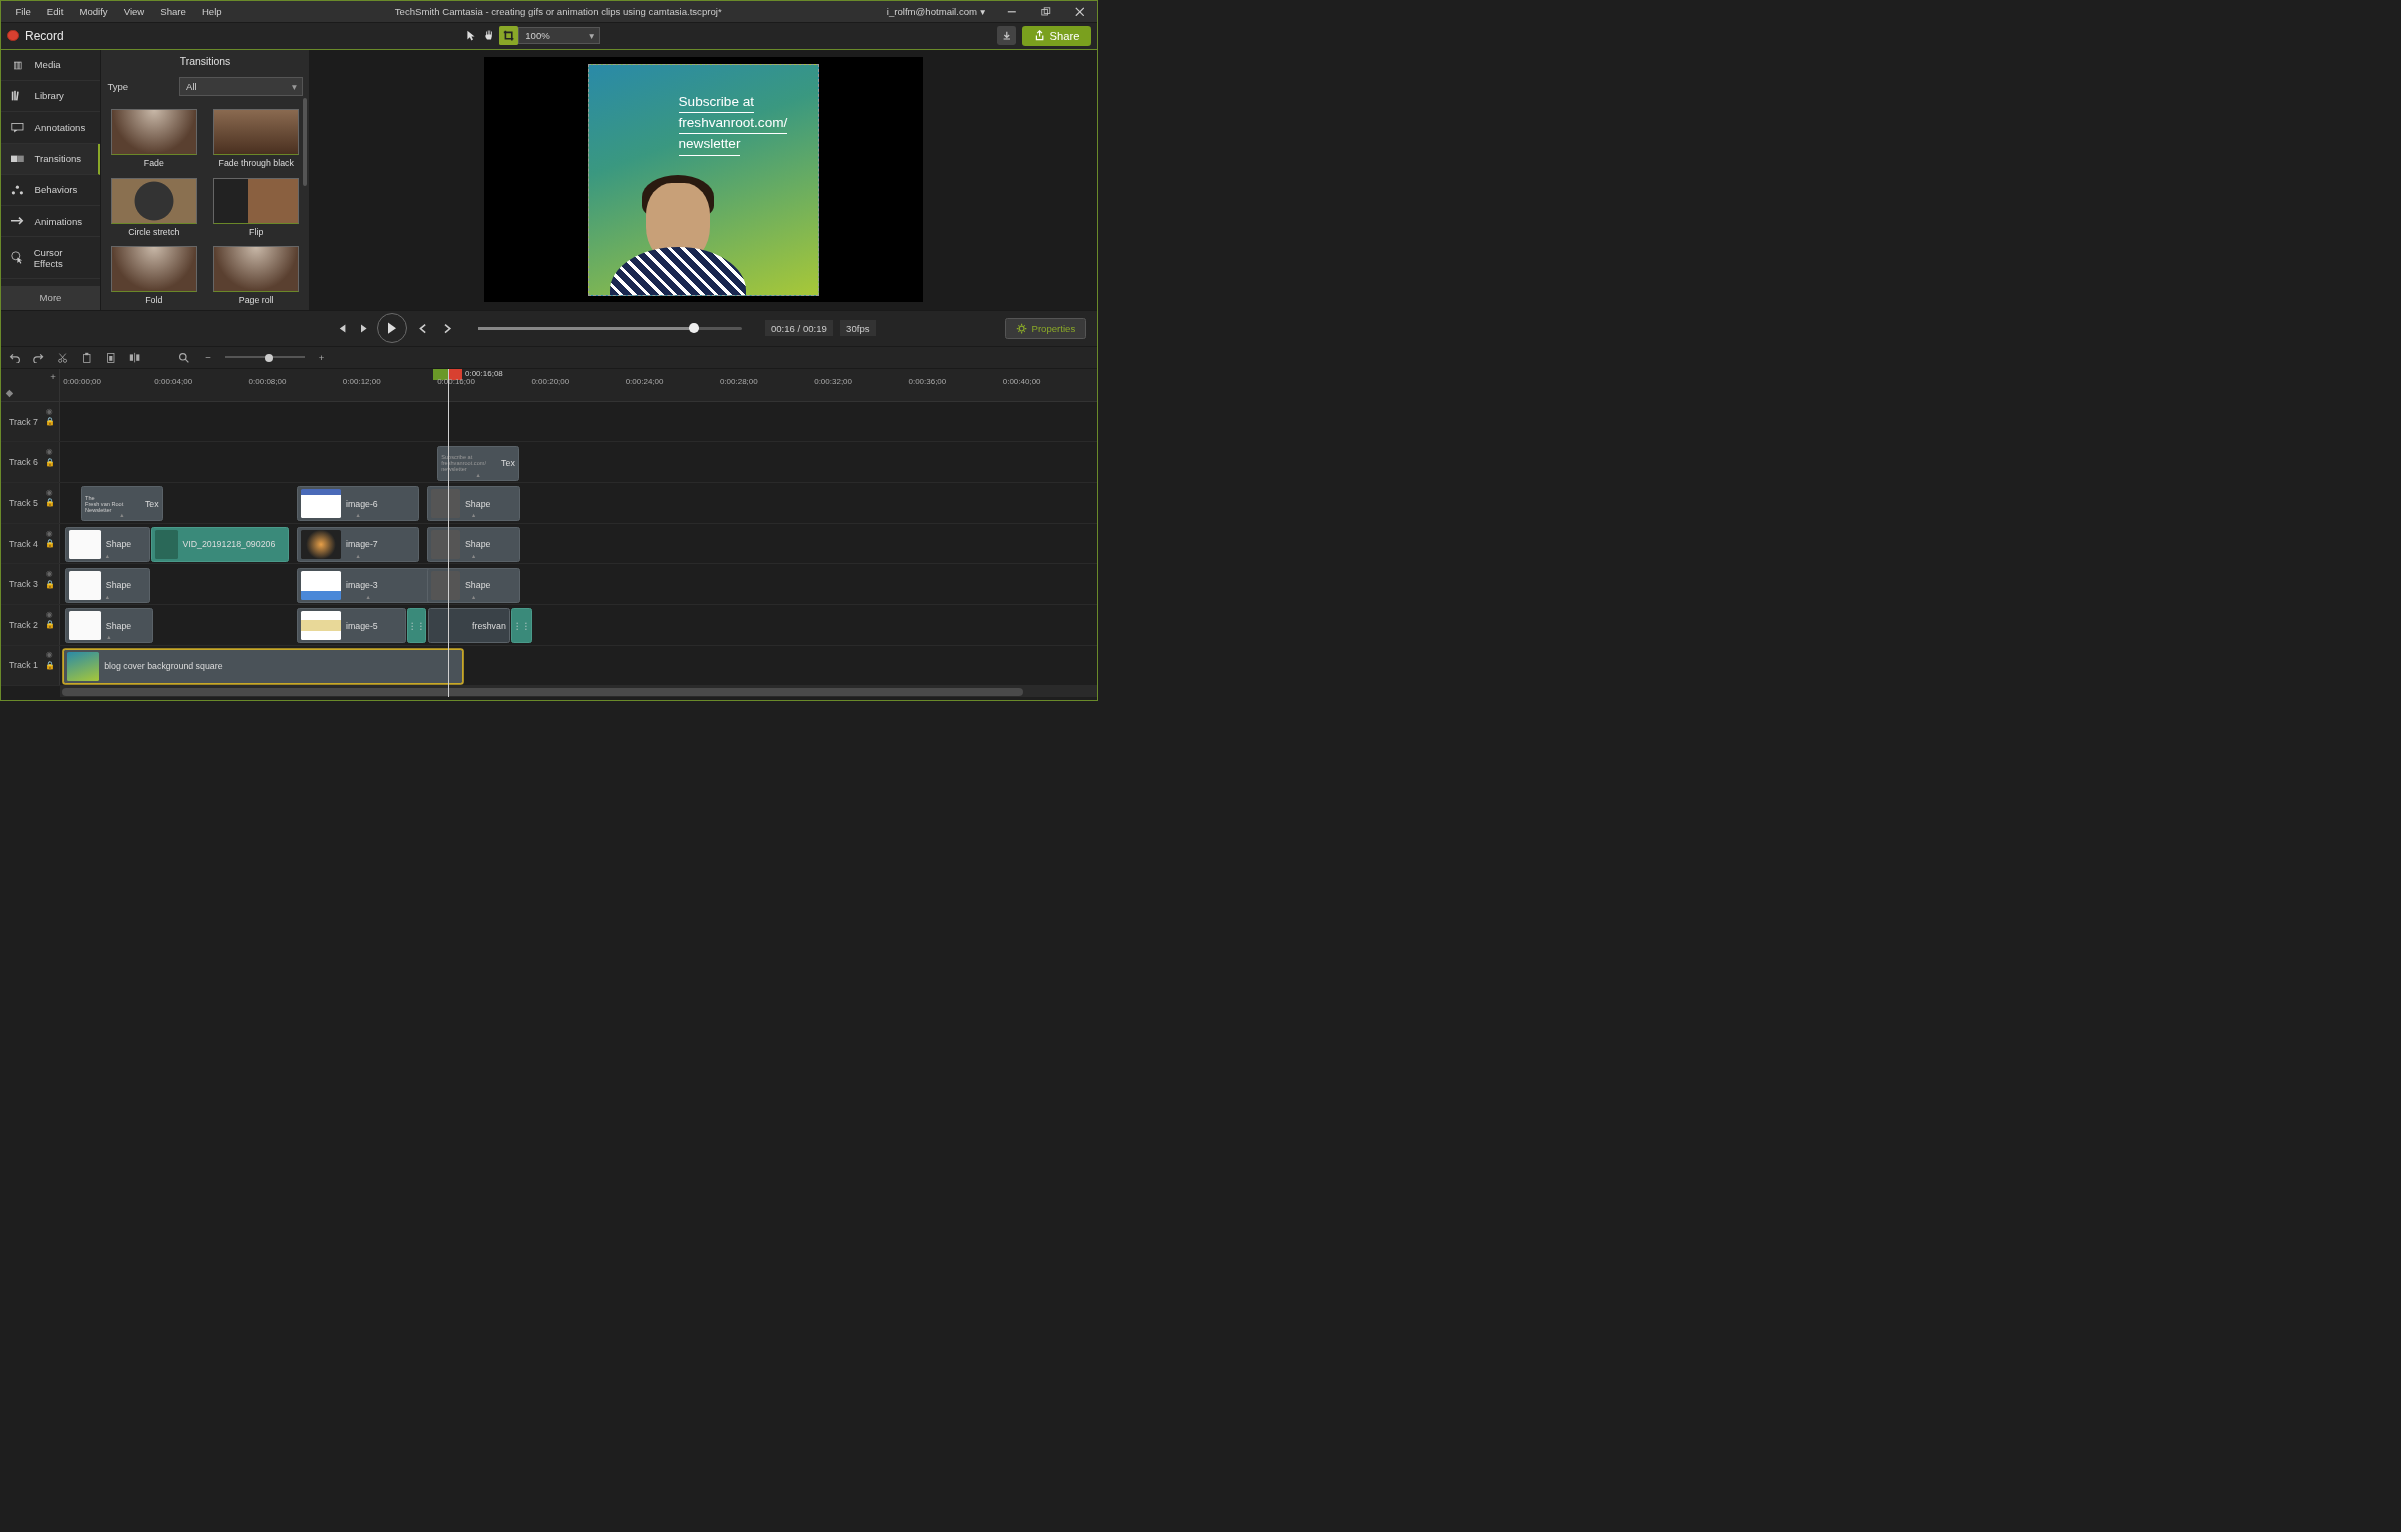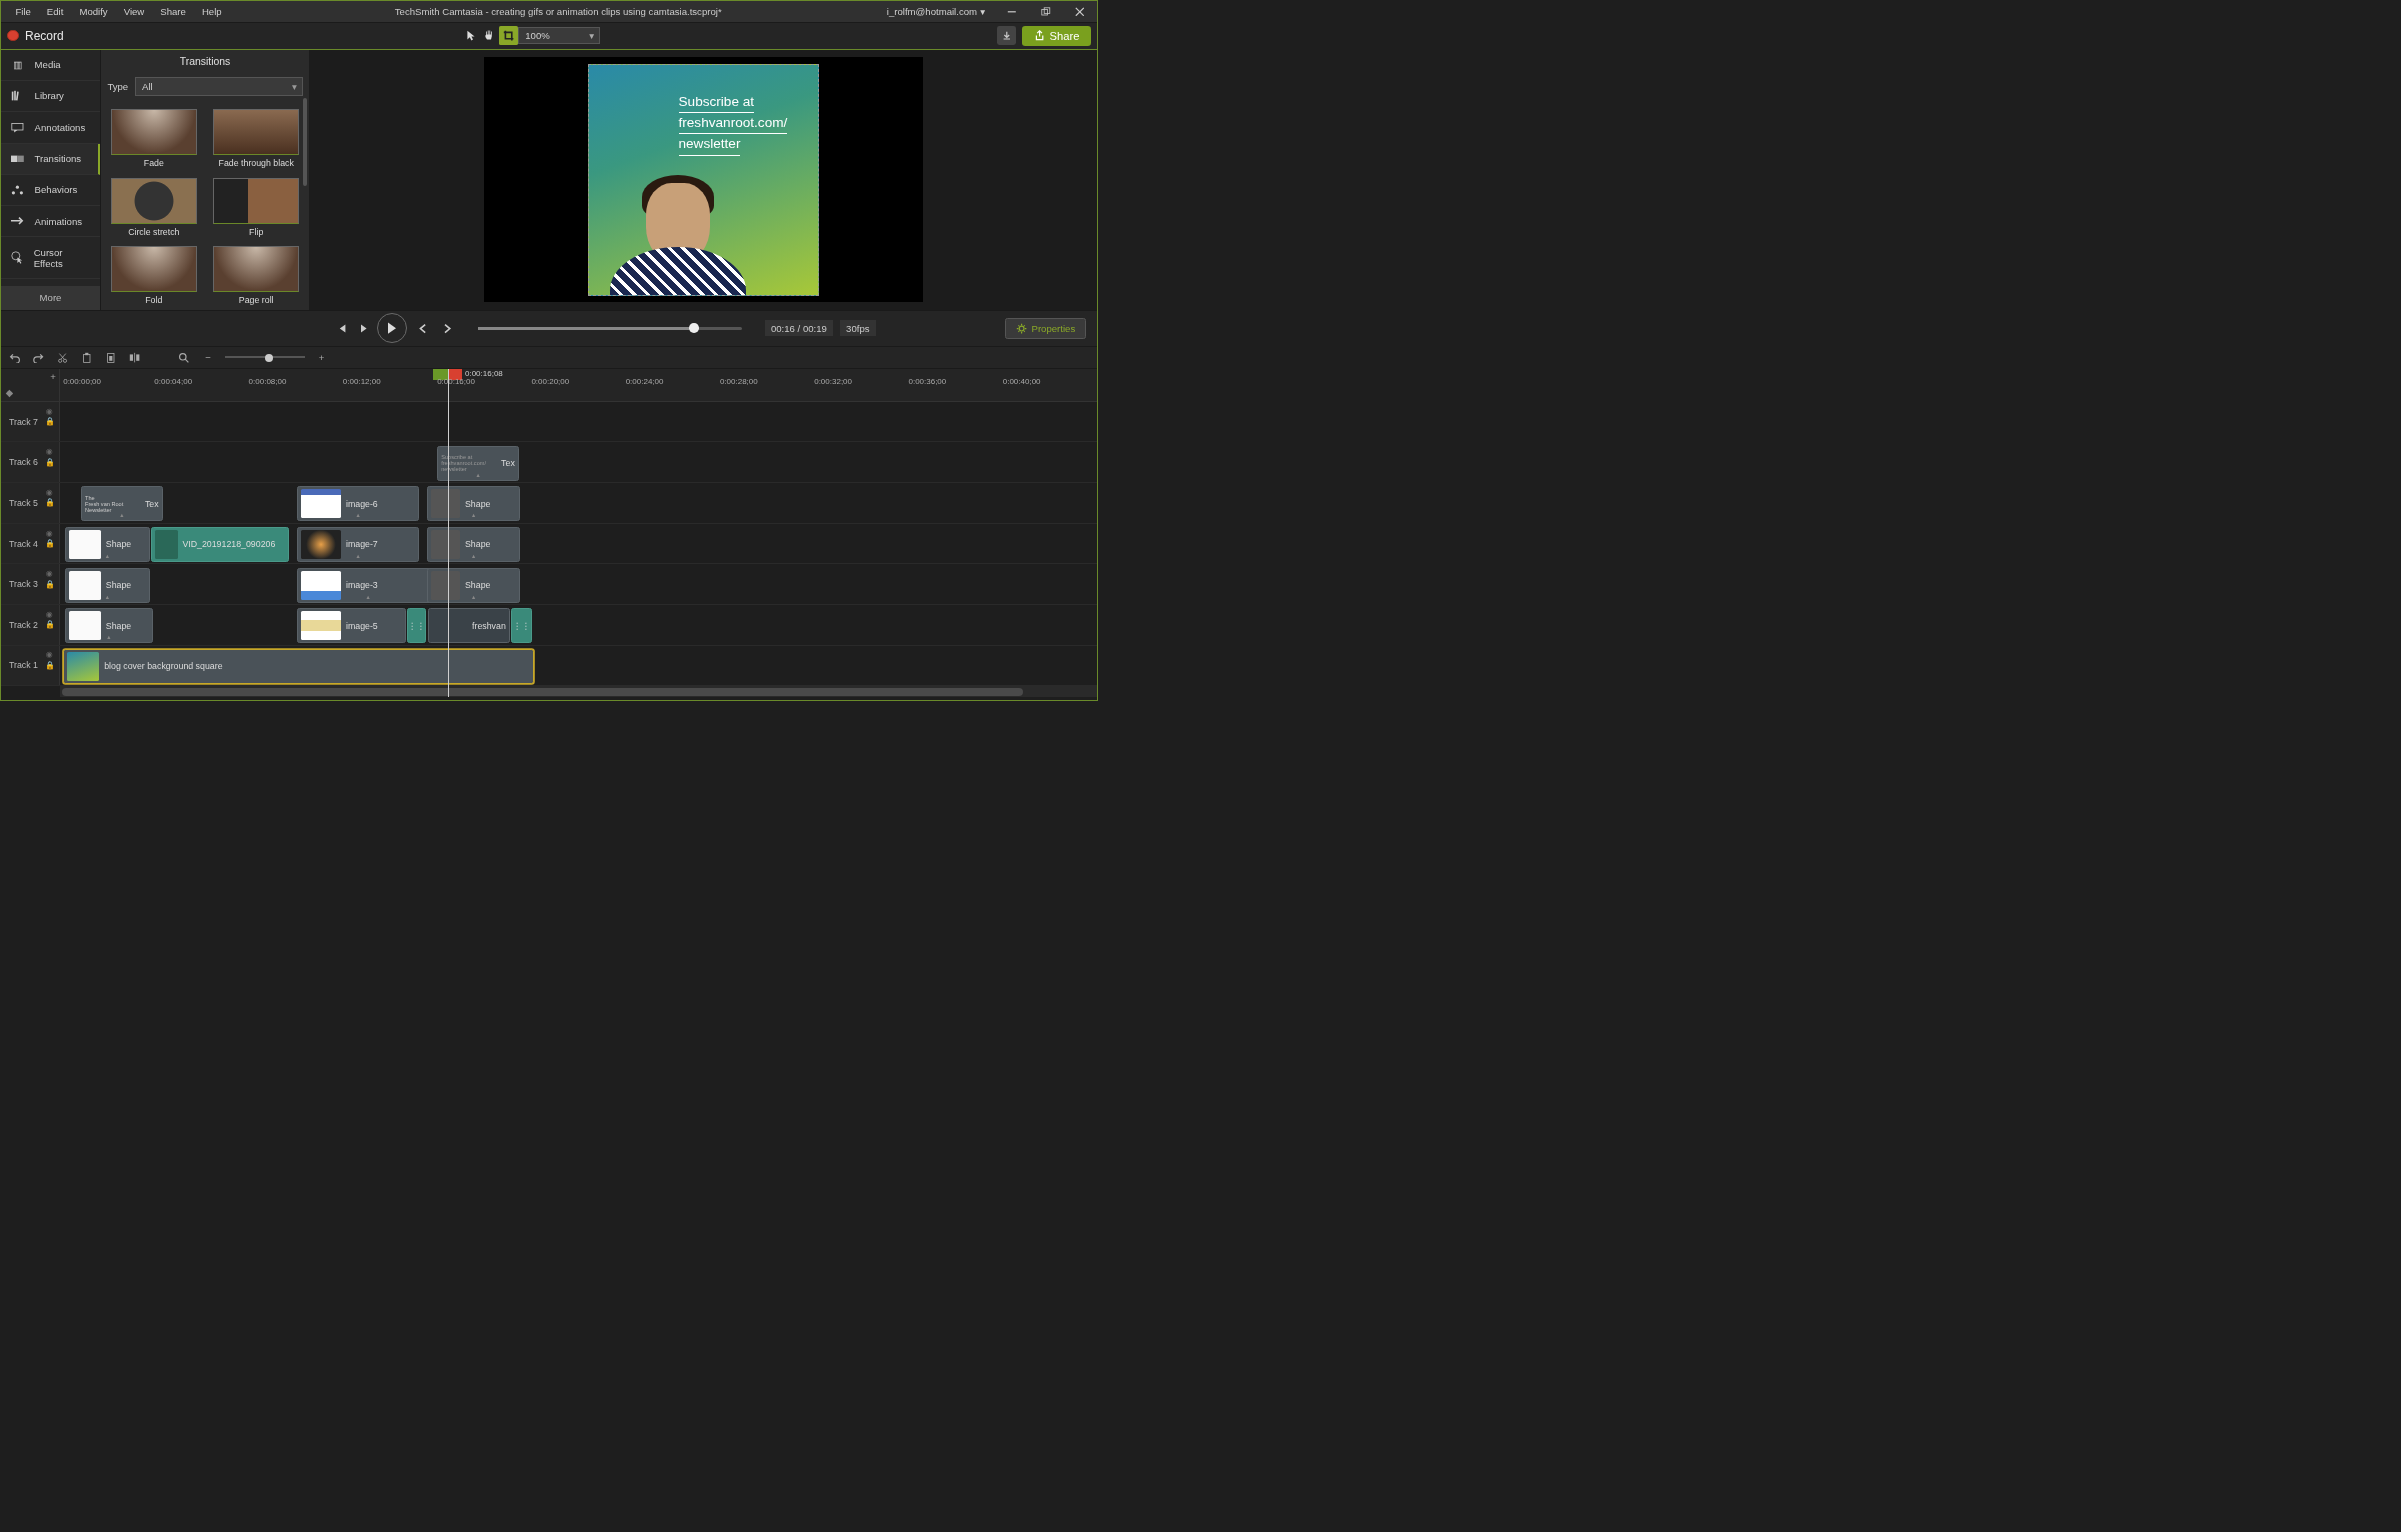--- a/index.html
+++ b/index.html
@@ -34,21 +34,21 @@
 .left-tabs { width: 100px; background: #252525; border-right: 0.8px solid #1a1a1a; display: flex; flex-direction: column; }
 .ltab { display: flex; align-items: center; gap: 9.6px; padding: 9.6px 9.6px; border-bottom: 0.8px solid #303030; cursor: pointer; }
 .ltab.selected { background: #2b2b2b; border-right: 2.4px solid #8aa828; }
 .ltab-icon { width: 14.4px; display: flex; justify-content: center; color: #ccc; }
 .more-btn { margin-top: auto; text-align: center; padding: 6.4px; background: #353535; color: #bbb; }
 
 
 .trans-panel { width: 208px; background: #2b2b2b; display: flex; flex-direction: column; }
 .trans-header { text-align: center; padding: 6.4px; color: #e0e0e0; font-size: 10.4px; }
 .type-row { display: flex; align-items: center; gap: 6.4px; padding: 3.2px 6.4px; }
-.type-dd { flex: 1; background: #3a3a3a; border: 0.8px solid #555; padding: 3.2px 6.4px; position: relative; }
+.type-dd { flex: 1; background: #3a3a3a; border: 0.8px solid #555; padding: 3.2px 6.4px; position: relative; margin-left: 44px; }
 .type-dd::after { content: "▾"; position: absolute; right: 4.8px; color: #999; }
 .trans-grid { display: grid; grid-template-columns: 1fr 1fr; gap: 9.6px; padding: 9.6px 6.4px; overflow-y: auto; }
 .trans-item { display: flex; flex-direction: column; align-items: center; gap: 3.2px; }
 .trans-thumb { width: 86px; height: 46px; background: linear-gradient(180deg,#8a6a50,#4a3020); border: 0.8px solid #666; border-bottom: 1.6px solid #6a8828; position: relative; overflow: hidden; }
 .trans-thumb.mt { background: radial-gradient(ellipse at top, #c8b8a8, #5a4030 70%); }
 .trans-label { font-size: 8.8px; color: #ddd; }
 
 
 .preview { flex: 1; background: #1c1c1c; display: flex; align-items: center; justify-content: center; position: relative; }
 .canvas-wrap { width: 439px; height: 245px; background: #000; display: flex; align-items: center; justify-content: center; position: relative; }
@@ -584,21 +584,21 @@
 
   <div class="track-row">
     <div class="track-head">
       <span>Track 1</span>
       <div class="track-eye">
           <span>◉</span>
           <span>🔒</span>
         </div>
     </div>
     <div class="track-content">
-      <div class="clip selected" style="left:3.2px;width:471px;">
+      <div class="clip selected" style="left:3.2px;width:400px;">
         <div class="clip-thumb grad" style="width:32px;"></div>
         <span>blog cover background square</span>
       </div>
     </div>
   </div>
 
   <div class="hscroll">
     <div class="hscroll-thumb"></div>
   </div>
 </div>

